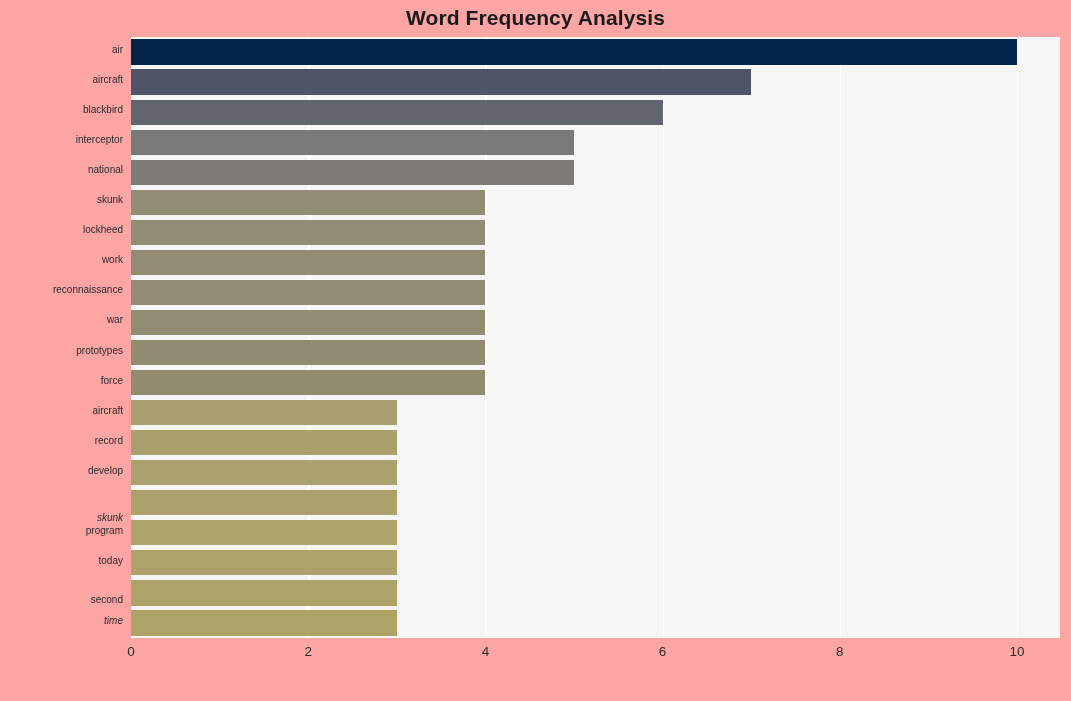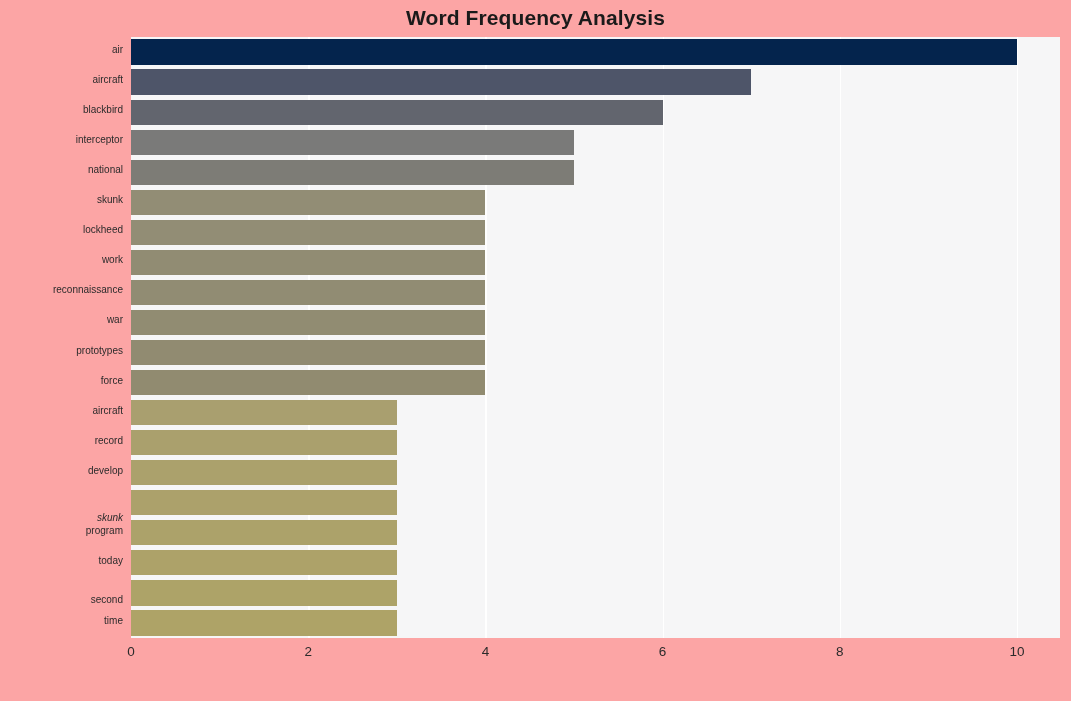--- a/index.html
+++ b/index.html
@@ -134,21 +134,21 @@
       <div class="ytick" style="top: 278.475px;">war</div>
       <div class="ytick" style="top: 308.525px;">prototypes</div>
       <div class="ytick" style="top: 338.575px;">force</div>
       <div class="ytick" style="top: 368.625px;">aircraft</div>
       <div class="ytick" style="top: 398.675px;">record</div>
       <div class="ytick" style="top: 428.725px;">develop</div>
       <div class="ytick" style="top: 476px; font-style: italic;">skunk</div>
       <div class="ytick" style="top: 488.825px;">program</div>
       <div class="ytick" style="top: 518.875px;">today</div>
       <div class="ytick" style="top: 558px;">second</div>
-      <div class="ytick" style="top: 578.975px;">time</div>
+      <div class="ytick" style="top: 578.975px; font-style: italic;">time</div>
     </div>
 
   <div id="plot-area">
       <div class="gridline-v" style="left: 177.2px;"></div>
       <div class="gridline-v" style="left: 354.4px;"></div>
       <div class="gridline-v" style="left: 531.6px;"></div>
       <div class="gridline-v" style="left: 708.8px;"></div>
       <div class="gridline-v" style="left: 886px;"></div>
       <div class="bar-row" style="top: 2.404px; height: 25.242px;">
         <div class="bar" title="air: 10" style="width: 886px; background: rgb(4, 36, 77);"></div>

